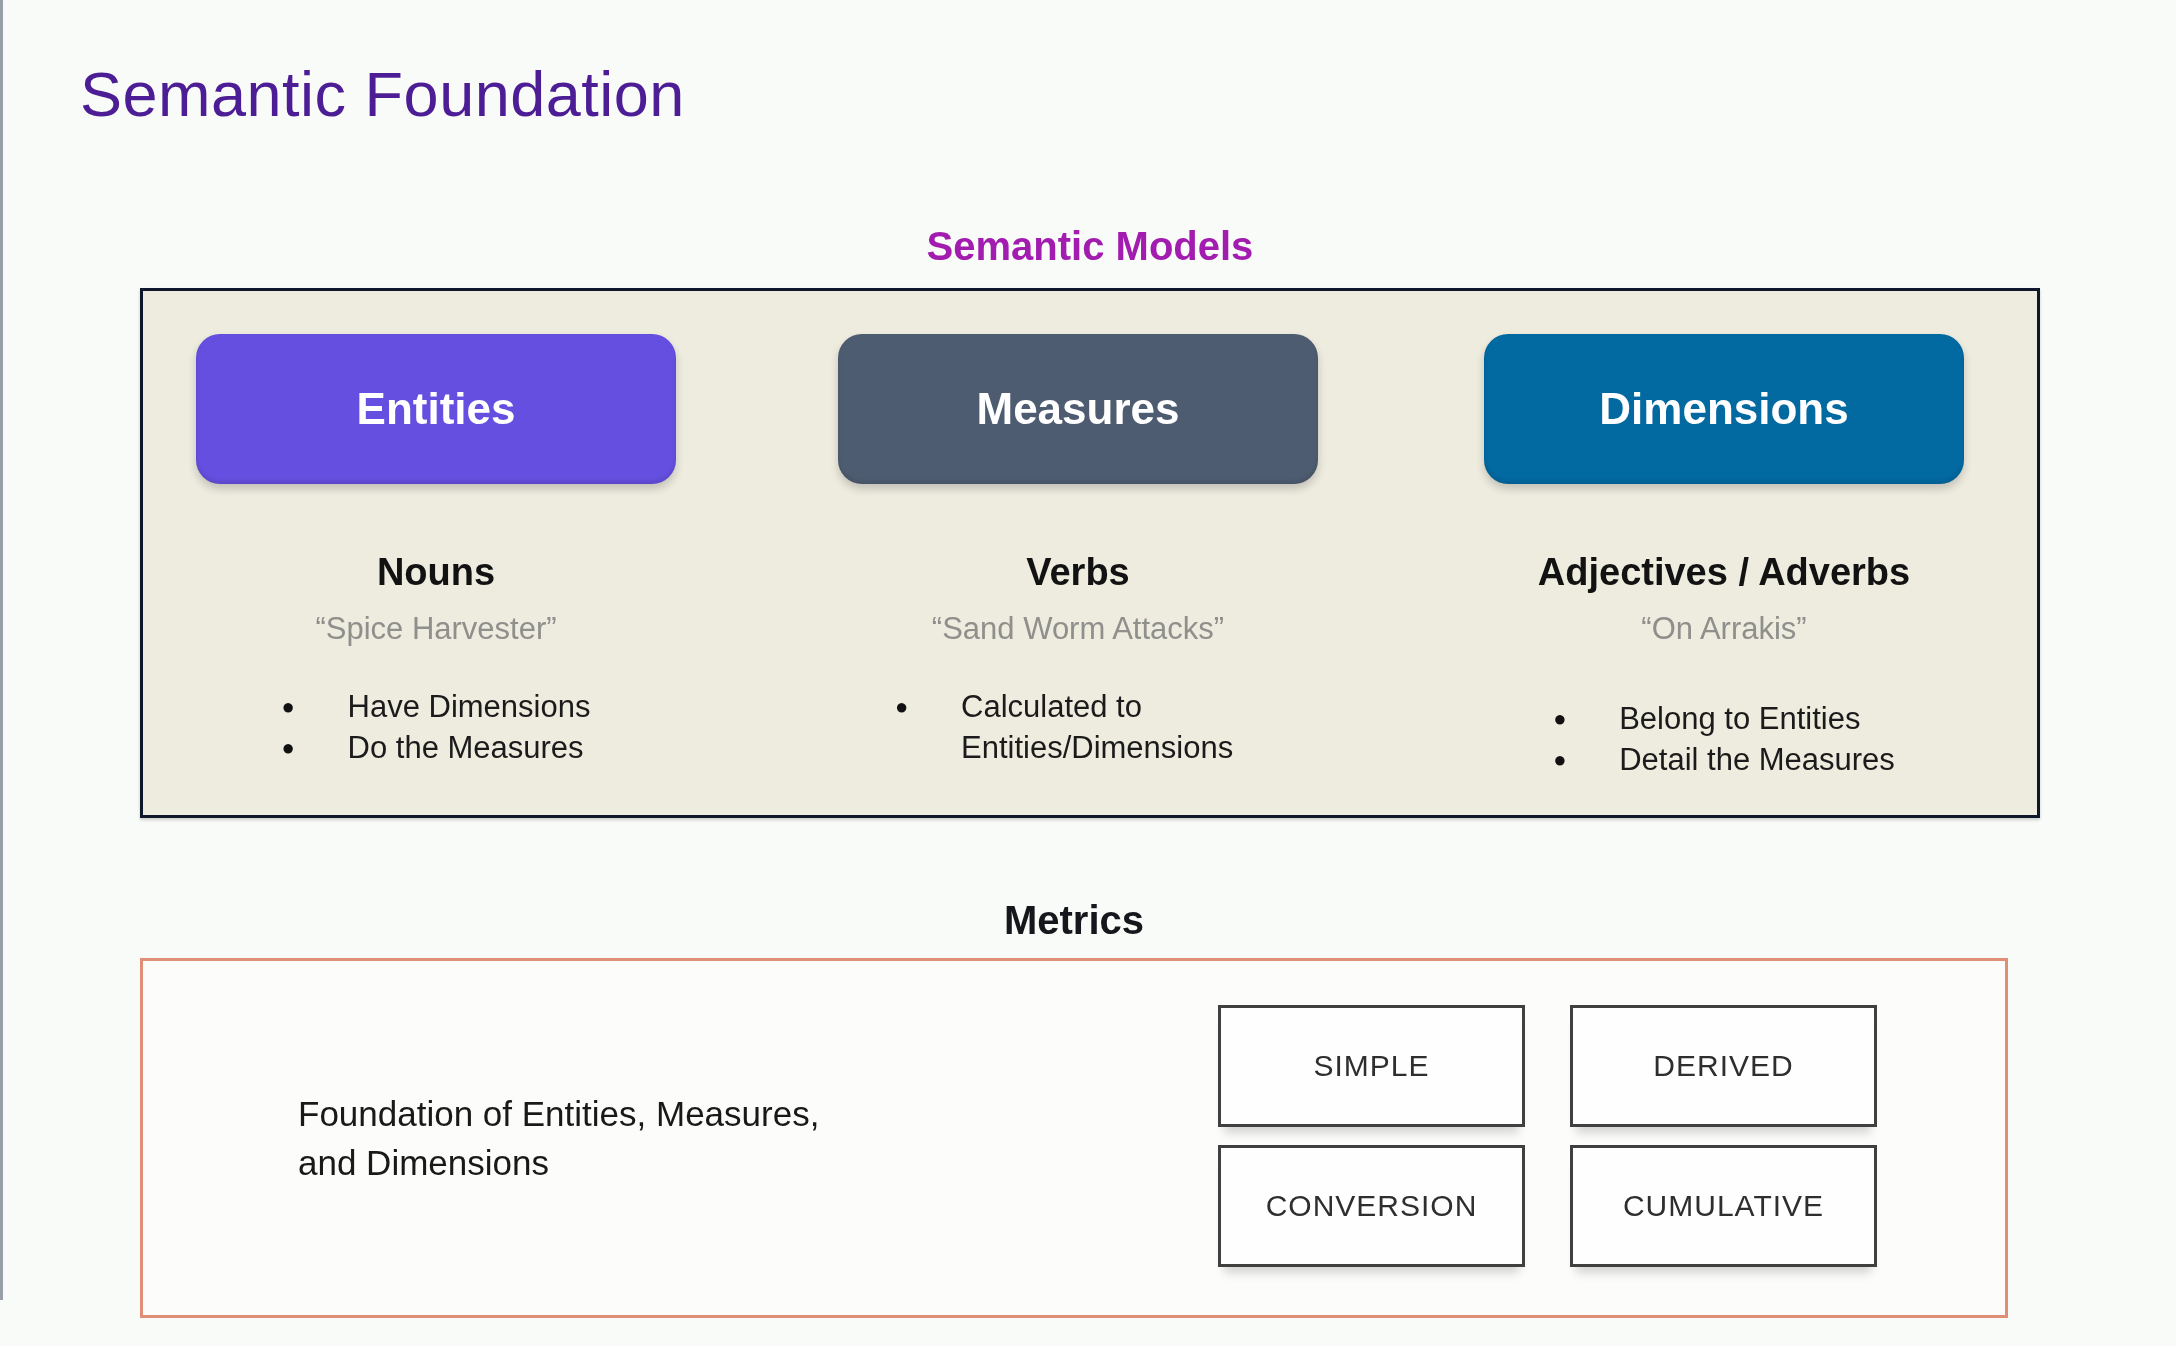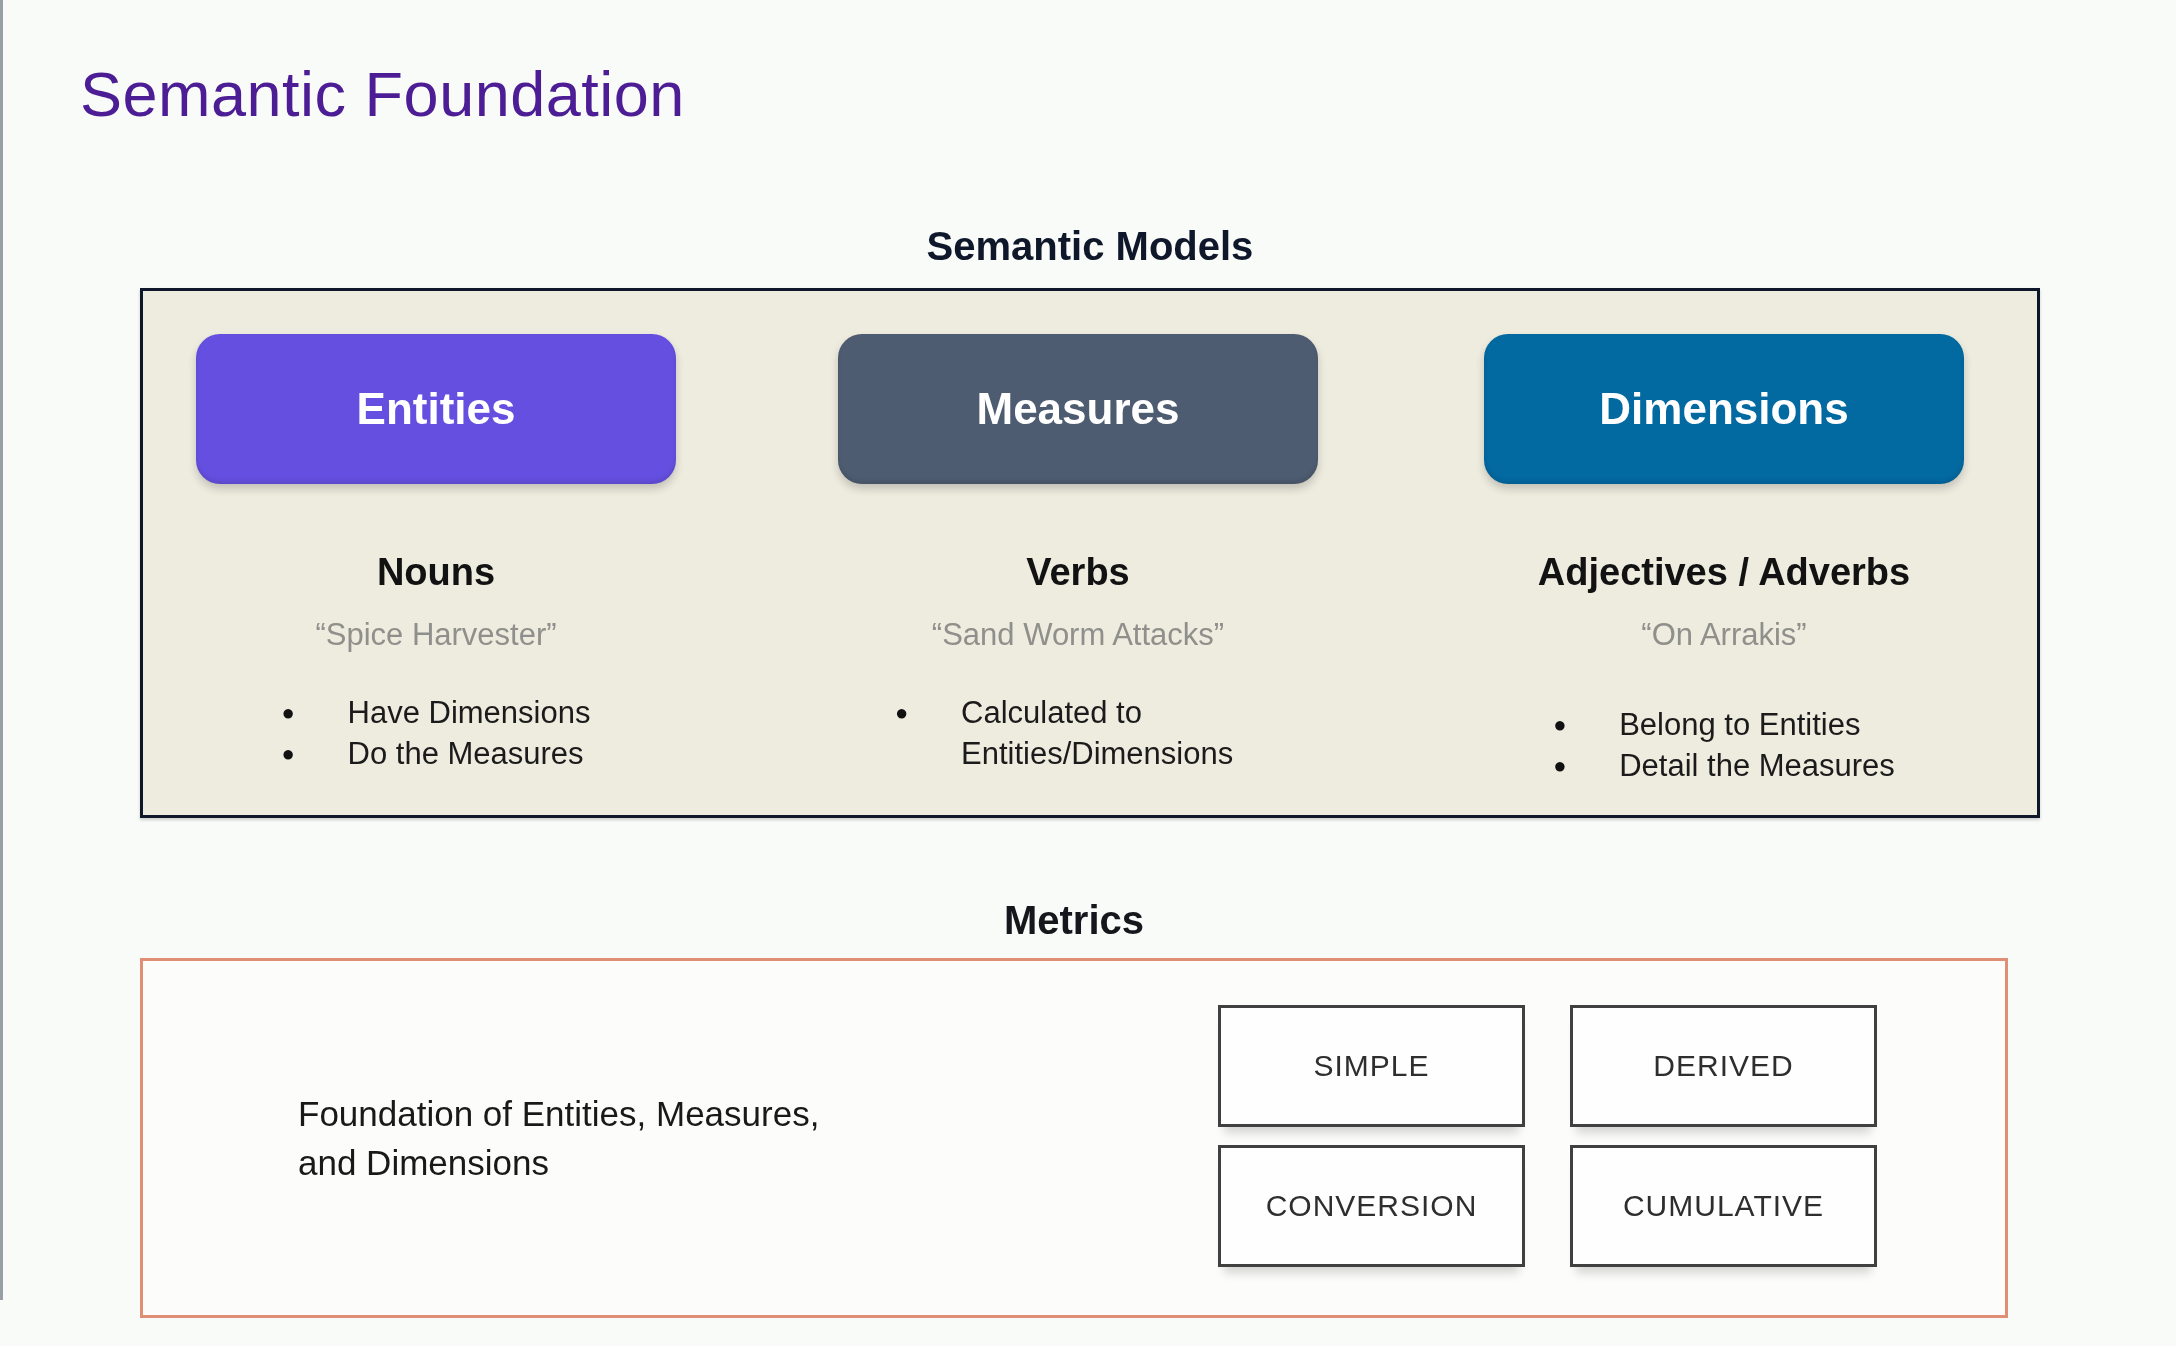--- a/index.html
+++ b/index.html
@@ -17,21 +17,21 @@
   .slide { position: absolute; inset: 0; }
 
   .slide-title {
     position: absolute; left: 80px; top: 58px;
     font-size: 63px; font-weight: 400; letter-spacing: 0.5px;
     color: #4c1d95; margin: 0;
   }
 
   .sm-heading {
     position: absolute; left: 140px; top: 224px; width: 1900px;
-    text-align: center; font-size: 40px; font-weight: 700; color: #0f172a;
+    text-align: center; font-size: 40px; font-weight: 700; color: #a21caf;
   }
 
   .sm-panel {
     position: absolute; left: 140px; top: 288px;
     width: 1900px; height: 530px;
     background: #eeebdf;
     border: 3px solid #0f172a;
     box-sizing: border-box;
     box-shadow: 0 2px 3px rgba(0,0,0,0.18);
   }
@@ -51,21 +51,21 @@
   }
   .pill.entities   { background: #654fe0; }
   .pill.measures   { background: #4e5c71; }
   .pill.dimensions { background: #0369a1; }
 
   .col-header {
     margin-top: 66px;
     font-size: 38px; font-weight: 700; color: #121212; line-height: 44px;
   }
   .col-quote {
-    margin-top: 22px;
+    margin-top: 16px;
     font-size: 31px; color: #8f8f8b; line-height: 38px;
   }
   .bullets {
     list-style: none; margin: 38px auto 0; padding: 0;
     width: fit-content; text-align: left;
   }
   .bullets li { display: flex; align-items: flex-start; line-height: 41px; }
   .bullets .dot {
     font-size: 22px; line-height: 41px; color: #111; width: 24px; flex: 0 0 24px;
     margin-right: 42px;

